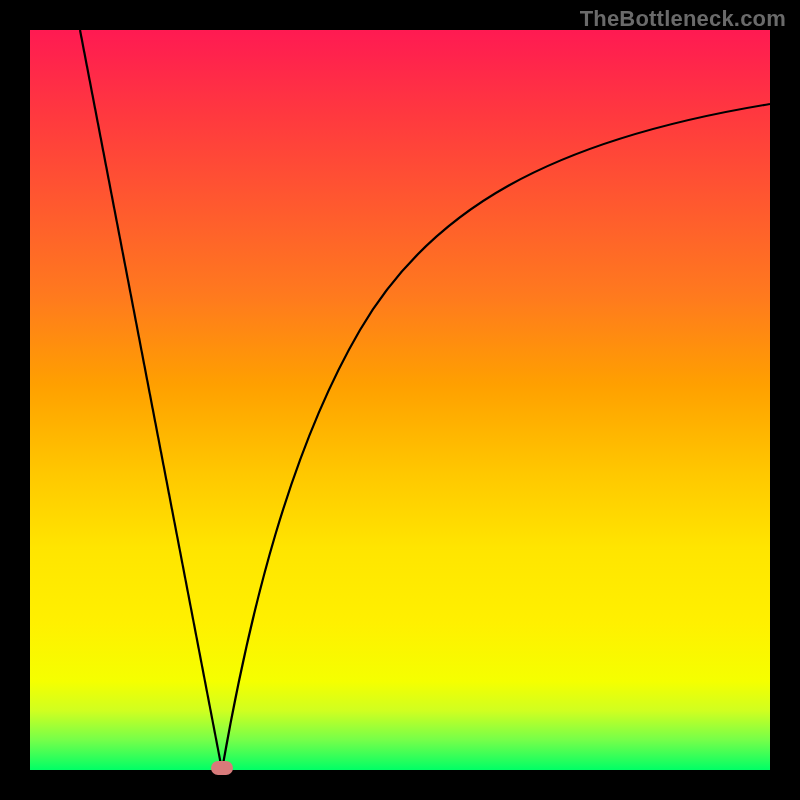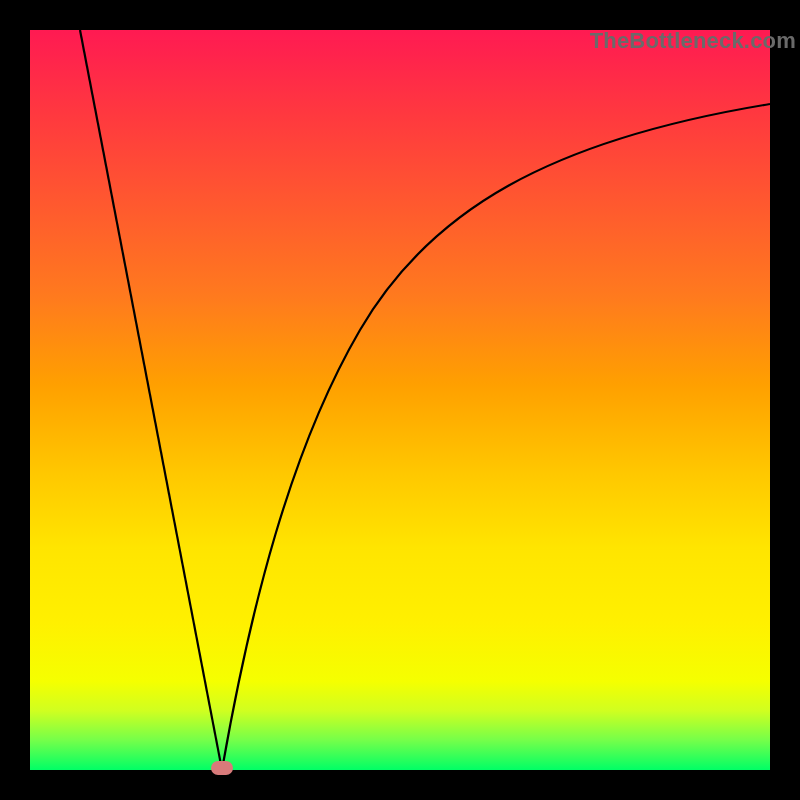--- a/index.html
+++ b/index.html
@@ -27,28 +27,27 @@
       #fff000 80%,
       #f5ff00 88%,
       #d0ff20 92%,
       #74ff4a 96%,
       #00ff66 100%
     );
   }
   .watermark {
     position: absolute;
     top: 6px;
-    right: 4px;
+    right: 14px;
     font-family: Arial, Helvetica, sans-serif;
     font-size: 22px;
     font-weight: 600;
     color: #6a6a6a;
     letter-spacing: 0.2px;
     user-select: none;
-    margin-top: 22px;
   }
   svg.curve {
     position: absolute;
     left: 0; top: 0;
     width: 100%;
     height: 100%;
     overflow: visible;
   }
   .marker {
     position: absolute;

